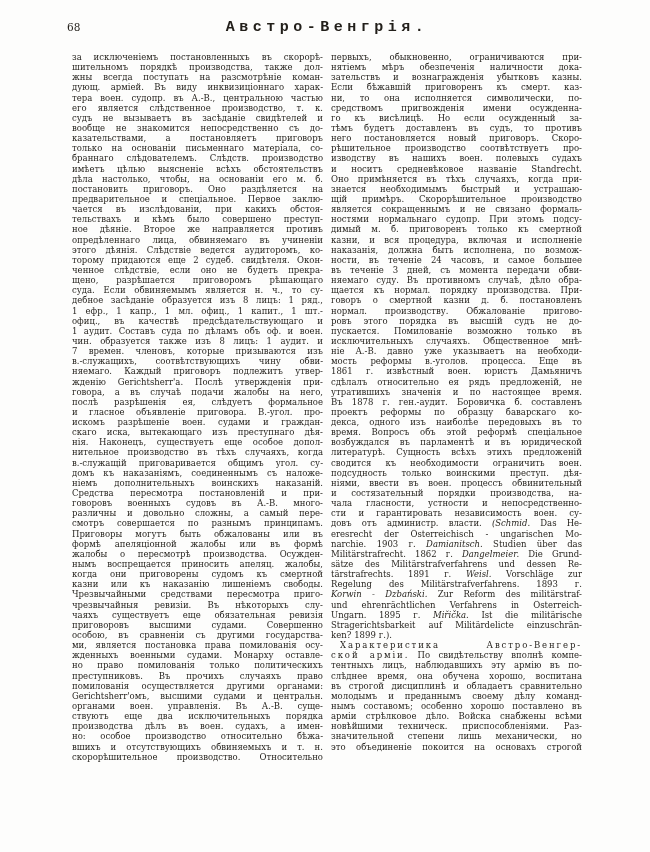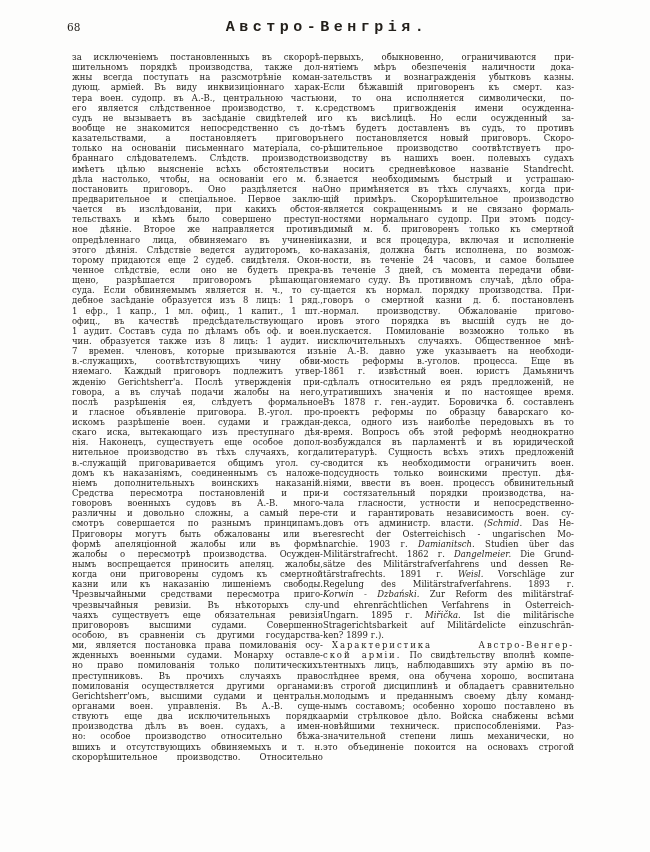--- a/index.html
+++ b/index.html
@@ -35,20 +35,21 @@
     line-height: 14px;
     letter-spacing: 4.5px;
     white-space: nowrap;
   }
   .textblock {
     position: absolute;
     left: 72px;
     top: 52px;
     width: 510px;
     display: flex;
+    gap: 8px;
   }
   .col {
     width: 251px;
   }
   .line {
     font-size: 8.5px;
     line-height: 10.15px;
     height: 10.15px;
     overflow: hidden;
     text-align: justify;
@@ -153,22 +154,22 @@
         <div class="line"><span>зательствъ и вознагражденія убытковъ казны.</span></div>
         <div class="line"><span>Если бѣжавшій приговоренъ къ смерт. каз-</span></div>
         <div class="line"><span>ни, то она исполняется символически, по-</span></div>
         <div class="line"><span>средствомъ пригвожденія имени осужденна-</span></div>
         <div class="line"><span>го къ висѣлицѣ. Но если осужденный за-</span></div>
         <div class="line"><span>тѣмъ будетъ доставленъ въ судъ, то противъ</span></div>
         <div class="line"><span>него постановляется новый приговоръ. Скоро-</span></div>
         <div class="line"><span>рѣшительное производство соотвѣтствуетъ про-</span></div>
         <div class="line"><span>изводству въ нашихъ воен. полевыхъ судахъ</span></div>
         <div class="line"><span>и носитъ средневѣковое названіе Standrecht.</span></div>
+        <div class="line"><span>Оно примѣняется въ тѣхъ случаяхъ, когда при-</span></div>
         <div class="line"><span>знается необходимымъ быстрый и устрашаю-</span></div>
-        <div class="line"><span>Оно примѣняется въ тѣхъ случаяхъ, когда при-</span></div>
         <div class="line"><span>щій примѣръ. Скорорѣшительное производство</span></div>
         <div class="line"><span>является сокращеннымъ и не связано формаль-</span></div>
         <div class="line"><span>ностями нормальнаго судопр. При этомъ подсу-</span></div>
         <div class="line"><span>димый м. б. приговоренъ только къ смертной</span></div>
         <div class="line"><span>казни, и вся процедура, включая и исполненіе</span></div>
         <div class="line"><span>наказанія, должна быть исполнена, по возмож-</span></div>
         <div class="line"><span>ности, въ теченіе 24 часовъ, и самое большее</span></div>
         <div class="line"><span>въ теченіе 3 дней, съ момента передачи обви-</span></div>
         <div class="line"><span>няемаго суду. Въ противномъ случаѣ, дѣло обра-</span></div>
         <div class="line"><span>щается къ нормал. порядку производства. При-</span></div>
@@ -178,21 +179,21 @@
         <div class="line"><span>пускается. Помилованіе возможно только въ</span></div>
         <div class="line"><span>исключительныхъ случаяхъ. Общественное мнѣ-</span></div>
         <div class="line"><span>ніе А.-В. давно уже указываетъ на необходи-</span></div>
         <div class="line"><span>мость реформы в.-уголов. процесса. Еще въ</span></div>
         <div class="line"><span>1861 г. извѣстный воен. юристъ Дамьяничъ</span></div>
         <div class="line"><span>сдѣлалъ относительно ея рядъ предложеній, не</span></div>
         <div class="line"><span>утратившихъ значенія и по настоящее время.</span></div>
         <div class="line"><span>Въ 1878 г. ген.-аудит. Боровичка б. составленъ</span></div>
         <div class="line"><span>проектъ реформы по образцу баварскаго ко-</span></div>
         <div class="line"><span>декса, одного изъ наиболѣе передовыхъ въ то</span></div>
-        <div class="line"><span>время. Вопросъ объ этой реформѣ неоднократно</span></div>
+        <div class="line"><span>время. Вопросъ объ этой реформѣ спеціальное</span></div>
         <div class="line"><span>возбуждался въ парламентѣ и въ юридической</span></div>
         <div class="line"><span>литературѣ. Сущность всѣхъ этихъ предложеній</span></div>
         <div class="line"><span>сводится къ необходимости ограничить воен.</span></div>
         <div class="line"><span>подсудность только воинскими преступ. дѣя-</span></div>
         <div class="line"><span>ніями, ввести въ воен. процессъ обвинительный</span></div>
         <div class="line"><span>и состязательный порядки производства, на-</span></div>
         <div class="line"><span>чала гласности, устности и непосредственно-</span></div>
         <div class="line"><span>сти и гарантировать независимость воен. су-</span></div>
         <div class="line"><span>довъ отъ администр. власти. </span><span class="it">(Schmid.</span><span> Das He-</span></div>
         <div class="line"><span>eresrecht der Österreichisch - ungarischen Mo-</span></div>

